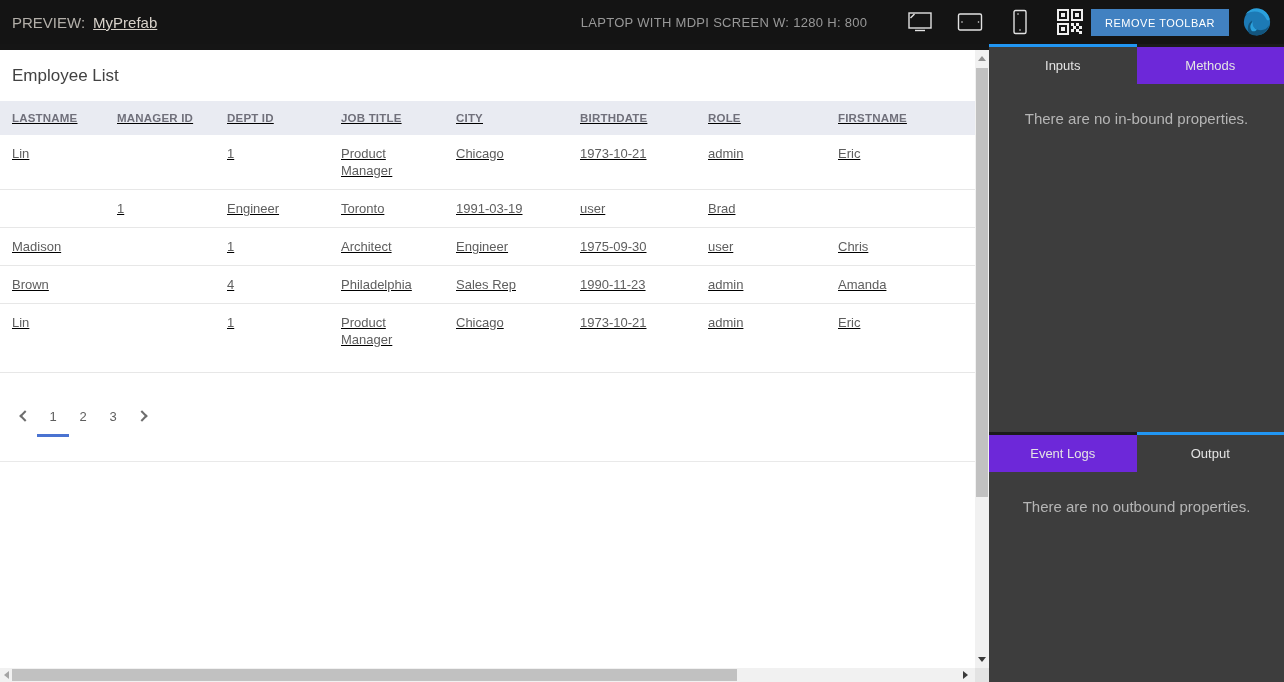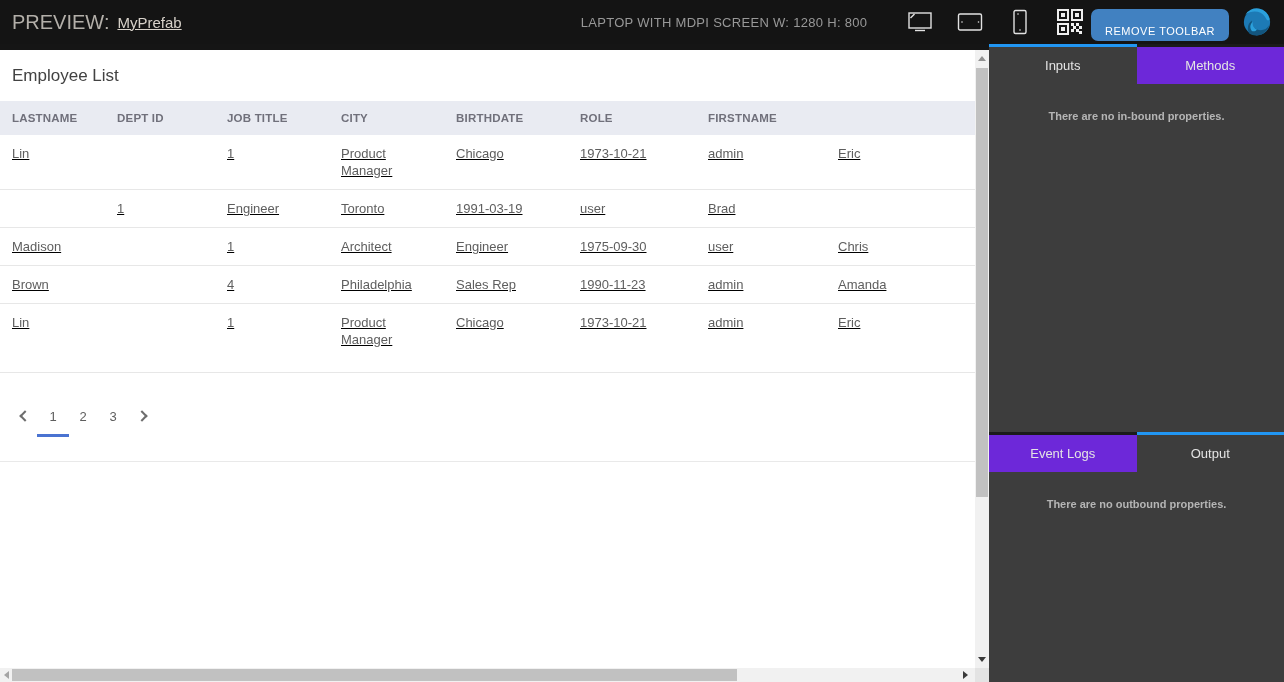--- a/index.html
+++ b/index.html
@@ -2,42 +2,42 @@
 <html><head>
 <meta charset="utf-8">
 <style>
   * { margin:0; padding:0; box-sizing:border-box; }
   html,body { width:1284px; height:682px; overflow:hidden; background:#151515;
               font-family:"Liberation Sans", sans-serif; }
 
   
   .toolbar { position:absolute; left:0; top:0; width:1284px; height:44px;
              background:#141414; display:flex; align-items:center; }
-  .preview-label { color:#b3afa9; font-size:20px; margin-left:12px; }
+  .preview-label { color:#b3afa9; font-size:15px; margin-left:12px; }
   .app-name { color:#d8d2ca; font-size:15px; margin-left:8px;text-decoration:underline; }
   .screen-info { position:absolute; left:724px; top:50%; transform:translate(-50%,-50%);
                  color:#989898; font-size:13px; letter-spacing:.3px; white-space:nowrap; }
   .device-icons { position:absolute; right:200px; top:0; height:44px; display:flex;
                   align-items:center; gap:22px; }
   .dev-icon { width:28px; height:28px; display:flex; align-items:center; justify-content:center;
               cursor:pointer; }
   .remove-toolbar-btn { position:absolute; right:55px; top:9px; height:27px;
-                        background:#4181c1; color:#fff; border:none; border-radius:7px;
-                        font-size:11px; letter-spacing:.5px; padding:16px 14px;
+                        background:#4181c1; color:#fff; border:none; border-radius:0;
+                        font-size:11px; letter-spacing:.5px; padding:8px 14px;
                         font-family:"Liberation Sans",sans-serif; cursor:pointer; }
   .brand-logo { position:absolute; right:12px; top:7px; width:30px; height:30px; }
 
   
   .main { position:absolute; left:0; top:50px; width:975px; height:678px;
           background:#ffffff; overflow:hidden; }
   .page-title { color:#424242; font-size:17px; padding:16px 12px 15px 12px; }
 
   .thead-row, .tr { display:grid;
     grid-template-columns:105px 110px 114px 115px 124px 128px 130px 1fr; }
-  .thead-row { background:#e9ebf2; }
+  .thead-row { background:#e9ebf2;text-decoration:underline; }
   .th { font-size:11.5px; font-weight:bold; color:#70707b; letter-spacing:.2px;
         padding:11px 16px 11px 12px; cursor:pointer; white-space:nowrap; }
   .td { font-size:13px; color:#5e5e5e; padding:10px 20px 10px 12px; line-height:17px; }
   .tr { border-bottom:1px solid #e7e7e7;text-decoration:underline; }
   .tr:last-child { padding-bottom:14px; }
 
   
   .pagination { display:flex; align-items:center; margin:30px 0 0 8px; }
   .page-item { width:30px; height:26px; display:flex; align-items:center; justify-content:center;
                font-size:13px; color:#5e5e5e; cursor:pointer; position:relative; }
@@ -70,21 +70,21 @@
 
   
   .side-panel { position:absolute; left:989px; top:44px; width:295px; height:638px;
                 background:#3d3d3d; }
   .panel-section-top { height:388px; }
   .tabs { display:flex; height:40px;justify-content:flex-end; }
   .tab { flex:1; display:flex; align-items:center; justify-content:center;
          font-size:13px; color:#e4e4e4; cursor:pointer; }
   .tab.active { background:#3d3d3d; border-top:3px solid #2196f3; }
   .tab.inactive { background:#6d28d9; border-top:3px solid #1b1b1b; }
-  .empty-msg { text-align:center; color:#b5b5b5; font-weight:bold; font-size:11px;
+  .empty-msg { text-align:center; color:#b5b5b5; font-weight:normal; font-size:15px;
                padding-top:26px; }
 </style>
 </head>
 <body>
 
 <div class="toolbar">
   <span class="preview-label">PREVIEW:</span>
   <span class="app-name">MyPrefab</span>
   <span class="screen-info">LAPTOP WITH MDPI SCREEN W: 1280 H: 800</span>
 
@@ -140,20 +140,21 @@
     </svg>
   </span>
 </div>
 
 <div class="main">
   <div class="page-title">Employee List</div>
 
   <div>
     <div class="thead-row">
         <div class="th">LASTNAME</div>
+        <div class="th">MANAGER ID</div>
         <div class="th">DEPT ID</div>
         <div class="th">JOB TITLE</div>
         <div class="th">CITY</div>
         <div class="th">BIRTHDATE</div>
         <div class="th">ROLE</div>
         <div class="th">FIRSTNAME</div>
       </div>
     <div>
         <div class="tr">
           <div class="td">Lin</div>

